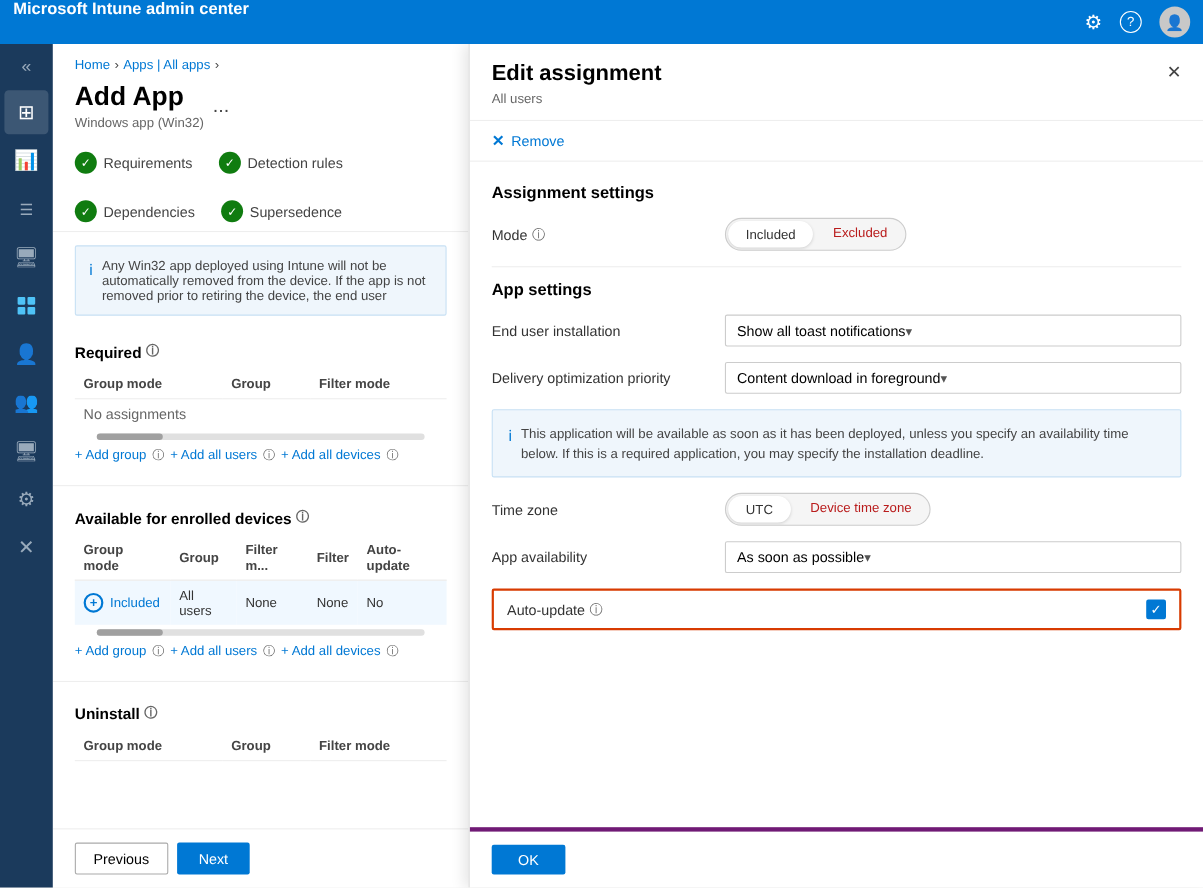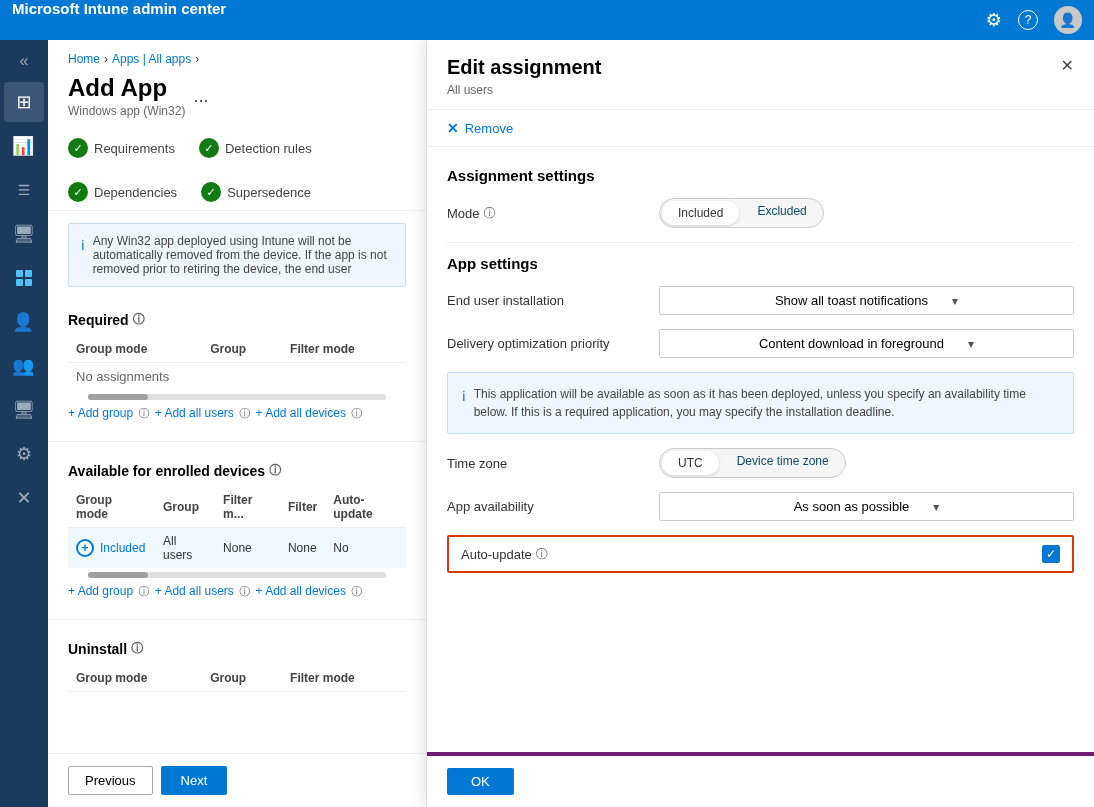--- a/index.html
+++ b/index.html
@@ -266,44 +266,43 @@
       display: flex;
       border: 1px solid #ccc;
       border-radius: 16px;
       overflow: hidden;
       background: #f5f5f5;
     }
     .toggle-option {
       padding: 5px 16px;
       font-size: 12px;
       cursor: pointer;
-      color: #0c4a6e;
+      color: #b91c1c;
     }
     .toggle-option.active {
       background: white;
       border-radius: 16px;
       color: #333;
       font-weight: 500;
       box-shadow: 0 1px 3px rgba(0,0,0,0.15);
       margin: 2px;
     }
 
     
     .dropdown-field {
       flex: 1;
       border: 1px solid #ccc;
       border-radius: 2px;
       padding: 6px 10px;
       display: flex;
-      justify-content: center;
+      justify-content: flex-start;
       align-items: center;
       cursor: pointer;
       background: white;
       font-size: 13px;
-      gap: 24px;
     }
     .dropdown-arrow { color: #555; font-size: 12px; }
 
     
     .info-box {
       background: #eff6fc;
       border: 1px solid #c7e0f4;
       padding: 12px 14px;
       font-size: 12px;
       color: #444;

